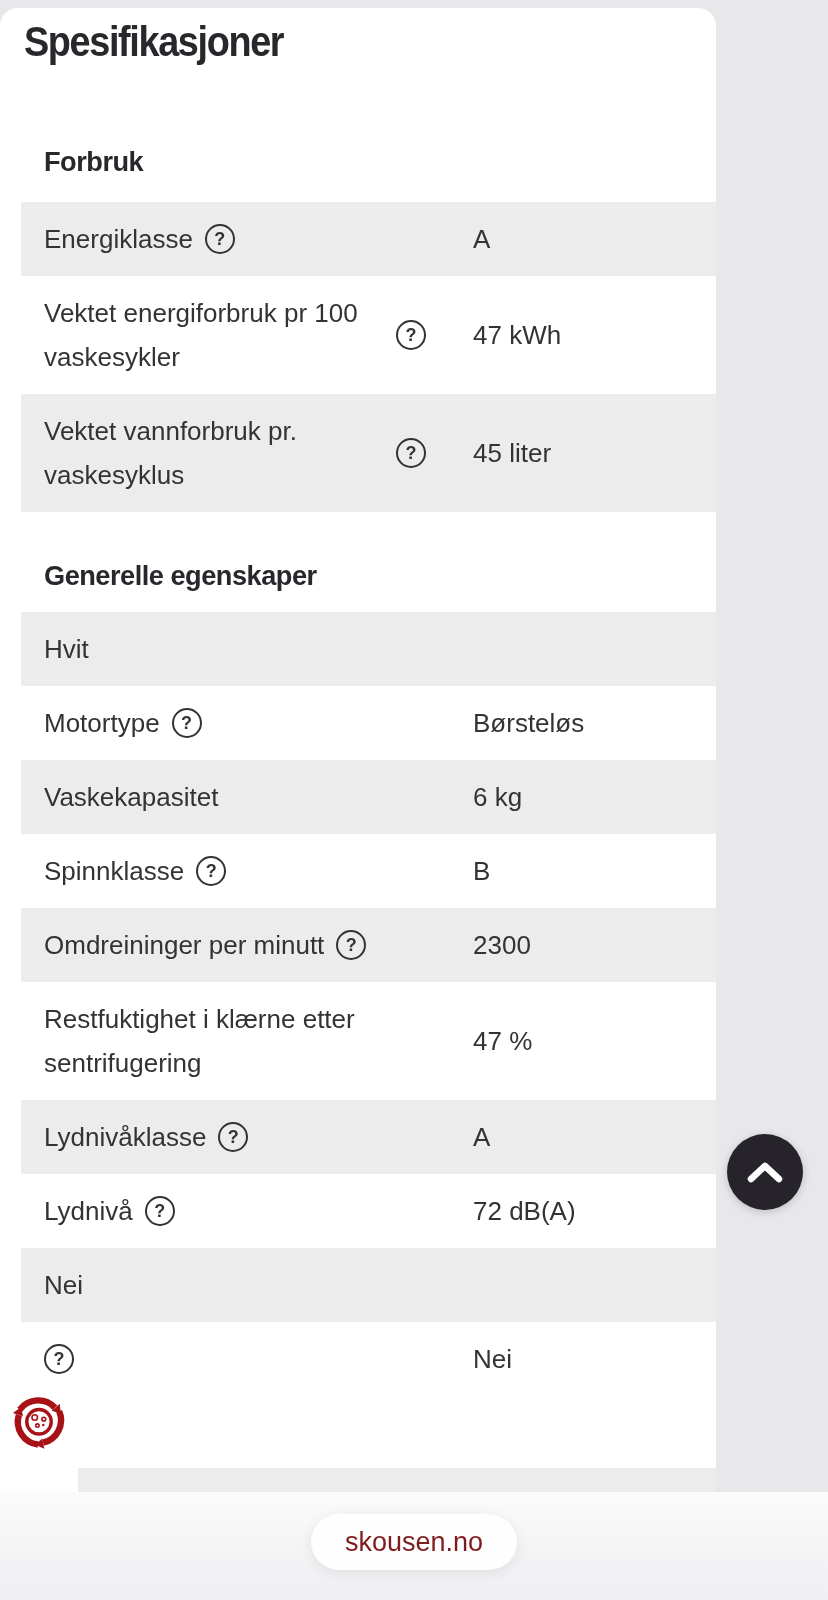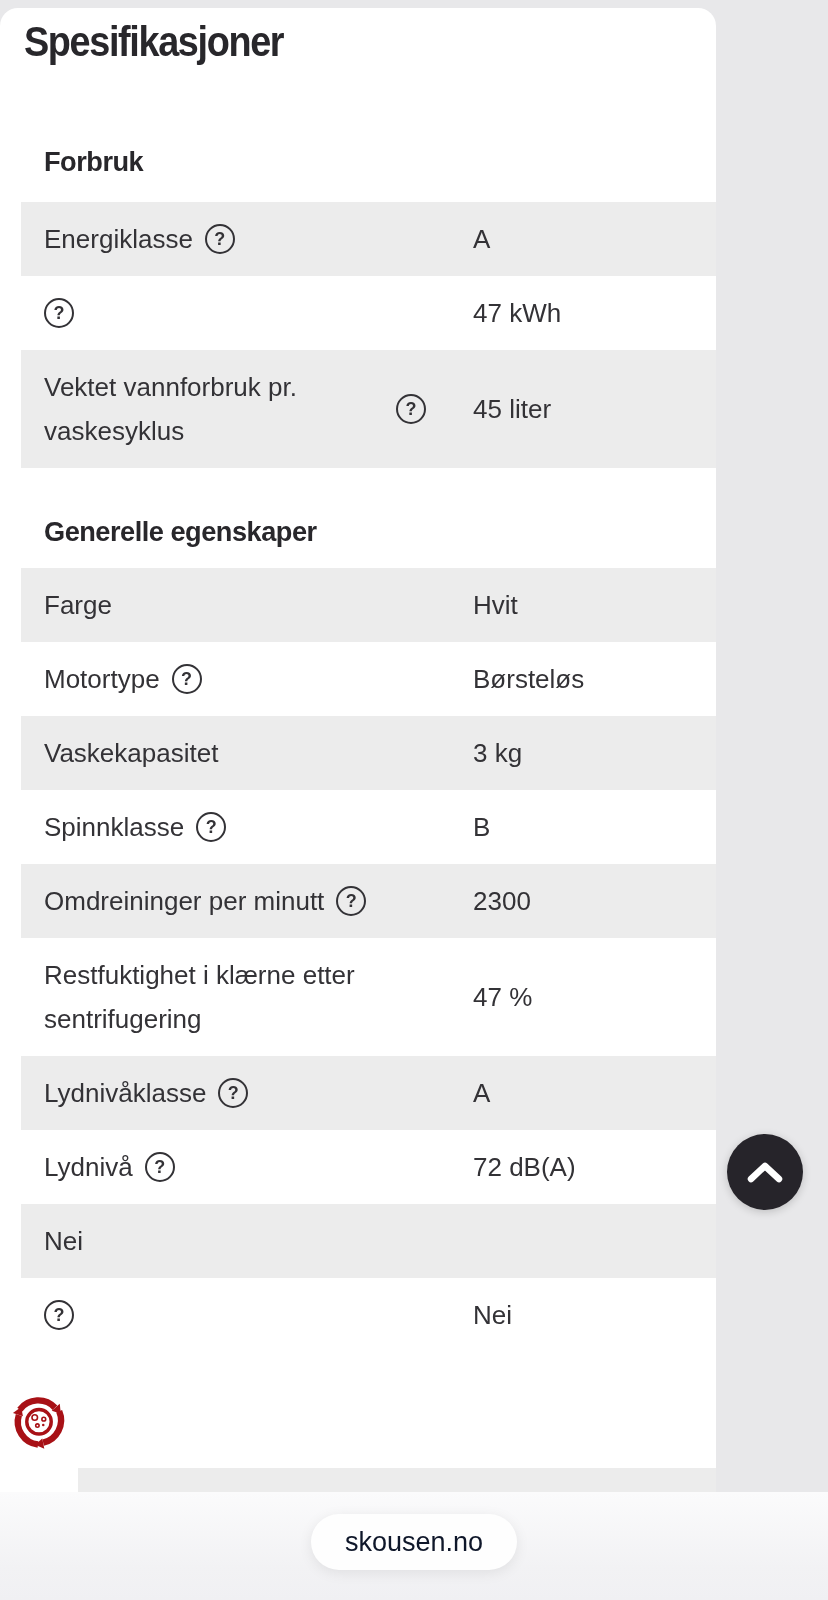--- a/index.html
+++ b/index.html
@@ -77,75 +77,72 @@
     display:flex; justify-content:center; align-items:flex-start;
     padding-top:22px; z-index:20;
   }
   .url-pill {
     min-width:194px; height:56px; padding:0 34px;
     border-radius:28px; border:none;
     background:#fefefe;
     box-shadow:0 3px 14px rgba(0,0,0,0.08);
     display:flex; align-items:center; justify-content:center;
     font-family:"Liberation Sans", sans-serif;
-    font-size:27px; color:#0f172a; cursor:pointer;
+    font-size:27px; color:#7f1d1d; cursor:pointer;
   }
 </style>
 </head>
 <body>
 
 <div class="card">
   <h1 class="page-title">Spesifikasjoner</h1>
 
   <h2 class="section-title first">Forbruk</h2>
   <div class="rows">
       <div class="row stripe">
     <div class="label-cell">
       <span class="label-text">Energiklasse</span>
       <span class="help-icon">?</span>
     </div>
     <div class="value-cell">A</div>
   </div>
       <div class="row">
     <div class="label-cell">
+      <span class="label-text">Vektet energiforbruk pr 100 vaskesykler</span>
       <span class="help-icon">?</span>
     </div>
     <div class="value-cell">47 kWh</div>
   </div>
       <div class="row stripe">
     <div class="label-cell">
       <span class="label-text">Vektet vannforbruk pr. vaskesyklus</span>
       <span class="help-icon">?</span>
     </div>
     <div class="value-cell">45 liter</div>
   </div>
     </div>
 
   <h2 class="section-title second">Generelle egenskaper</h2>
   <div class="rows">
       <div class="row stripe">
-    <div class="label-cell">
-      <span class="label-text">Farge</span>
-
-    </div>
     <div class="value-cell">Hvit</div>
   </div>
       <div class="row">
     <div class="label-cell">
       <span class="label-text">Motortype</span>
       <span class="help-icon">?</span>
     </div>
     <div class="value-cell">Børsteløs</div>
   </div>
       <div class="row stripe">
     <div class="label-cell">
       <span class="label-text">Vaskekapasitet</span>
 
     </div>
-    <div class="value-cell">3 kg</div>
+    <div class="value-cell">6 kg</div>
   </div>
       <div class="row">
     <div class="label-cell">
       <span class="label-text">Spinnklasse</span>
       <span class="help-icon">?</span>
     </div>
     <div class="value-cell">B</div>
   </div>
       <div class="row stripe">
     <div class="label-cell">

